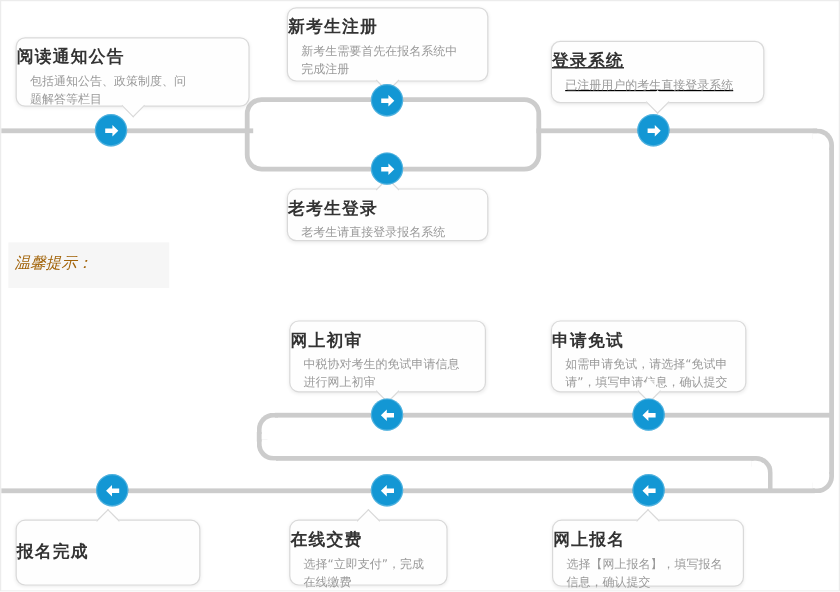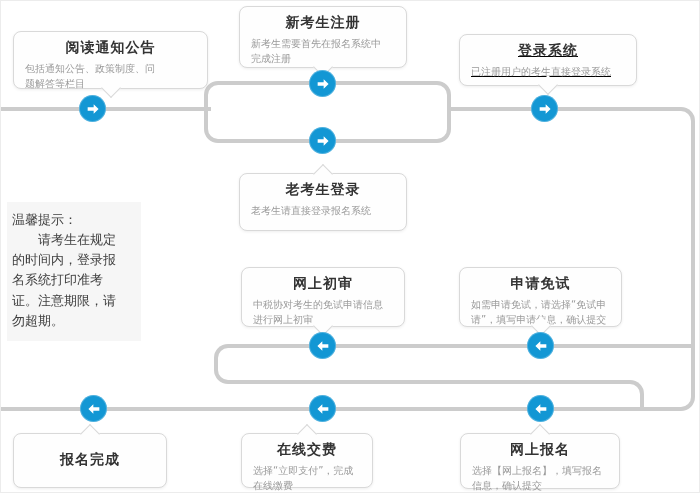--- a/index.html
+++ b/index.html
@@ -47,51 +47,51 @@
   #a4{left:530px;top:94px;} #a5{left:526px;top:331px;} #a6{left:308px;top:331px;}
   #a7{left:526px;top:394px;} #a8{left:308px;top:394px;} #a9{left:79px;top:394px;}
 
   
   .node {
     position:absolute; background:#fefefe; border:1px solid #d9d9d9;
     border-radius:8px; box-shadow:0 1px 3px rgba(0,0,0,0.07);
     box-sizing:border-box; z-index:2;
   }
   .node-title {
-    text-align:center; font-size:14px; font-weight:bold; color:#333333;
+    font-size:14px; font-weight:bold; color:#333333;
     margin-top:7px; letter-spacing:1px;
   }
   .node-body {
     margin:4px 11px 0; font-size:10px; color:#9a9a9a; line-height:1.5;
     white-space:pre-line; text-align:left;
   }
   .tail {
     position:absolute; width:13px; height:13px; background:#fefefe;
     left:50%; transform:rotate(45deg); z-index:2;
   }
   .tail-bottom { bottom:-7px; margin-left:-7px;
     border-right:1px solid #d9d9d9; border-bottom:1px solid #d9d9d9; }
   .tail-top { top:-7px; margin-left:-7px;
     border-left:1px solid #d9d9d9; border-top:1px solid #d9d9d9; }
   #n0 { left:12px;  top:30px;  width:195px; height:58px; }
   #n1 { left:238px; top:5px;   width:168px; height:62px; }
   #n2 { left:458px; top:33px;  width:178px; height:52px;text-decoration:underline; }
-  #n3 { left:238px; top:172px; width:168px; height:58px; }
+  #n3 { left:238px; top:156px; width:168px; height:44px; }
   #n4 { left:240px; top:266px; width:164px; height:60px; }
   #n5 { left:458px; top:266px; width:163px; height:60px; }
   #n6 { left:12px;  top:432px; width:154px; height:55px; }
   #n7 { left:240px; top:432px; width:132px; height:55px; }
   #n8 { left:459px; top:432px; width:160px; height:56px; }
   #n6 .node-title { margin-top:17px; }
 
   
   #tip {
     position:absolute; left:6px; top:201px; width:124px;
-    background:#f6f6f6; color:#404040; font-size:13px; line-height:1.55;
-    padding:8px 5px 10px; z-index:2;
+    background:#f6f6f6; color:#a16207; font-size:13px; line-height:1.55;
+    padding:8px 5px 10px; z-index:2;font-style:italic;
   }
   #tip .tip-title { margin:0; }
   #tip .tip-body { margin:0; text-indent:2em; white-space:pre-line; }
 </style>
 </head>
 <body>
 
 <div id="canvas">
 
   <div class="ln" id="lnA"></div>
@@ -207,20 +207,15 @@
 
   <div class="node" id="n8">
     <div class="node-title">网上报名</div>
     <div class="node-body">选择【网上报名】，填写报名
 信息，确认提交</div>
     <div class="tail tail-top"></div>
   </div>
 
   <div id="tip">
     <p class="tip-title">温馨提示：</p>
-    <p class="tip-body">请考生在规定
-的时间内，登录报
-名系统打印准考
-证。注意期限，请
-勿超期。</p>
   </div>
 
 </div>
 
 </body></html>

